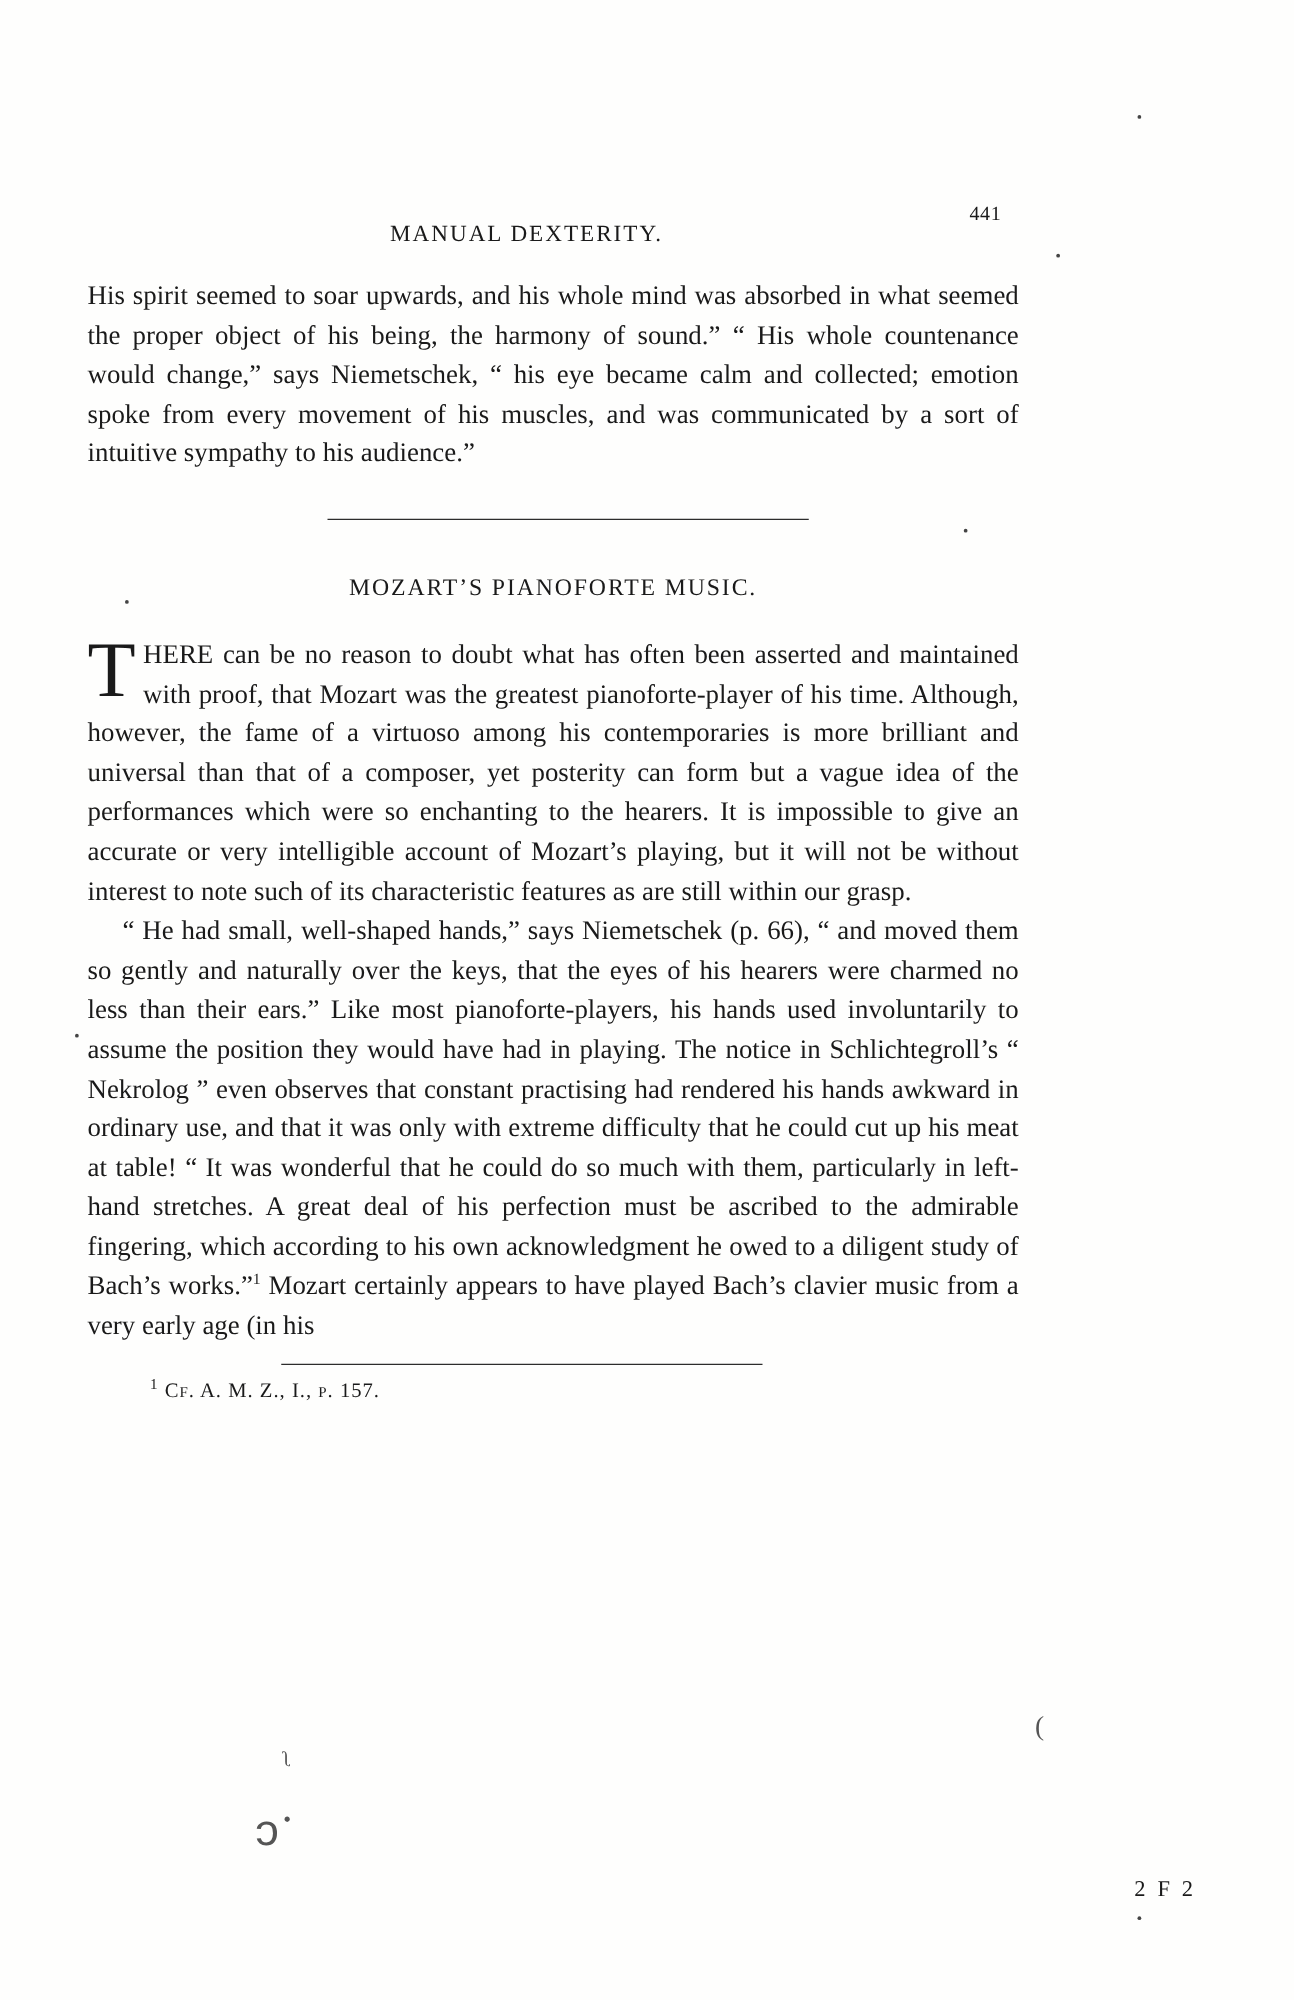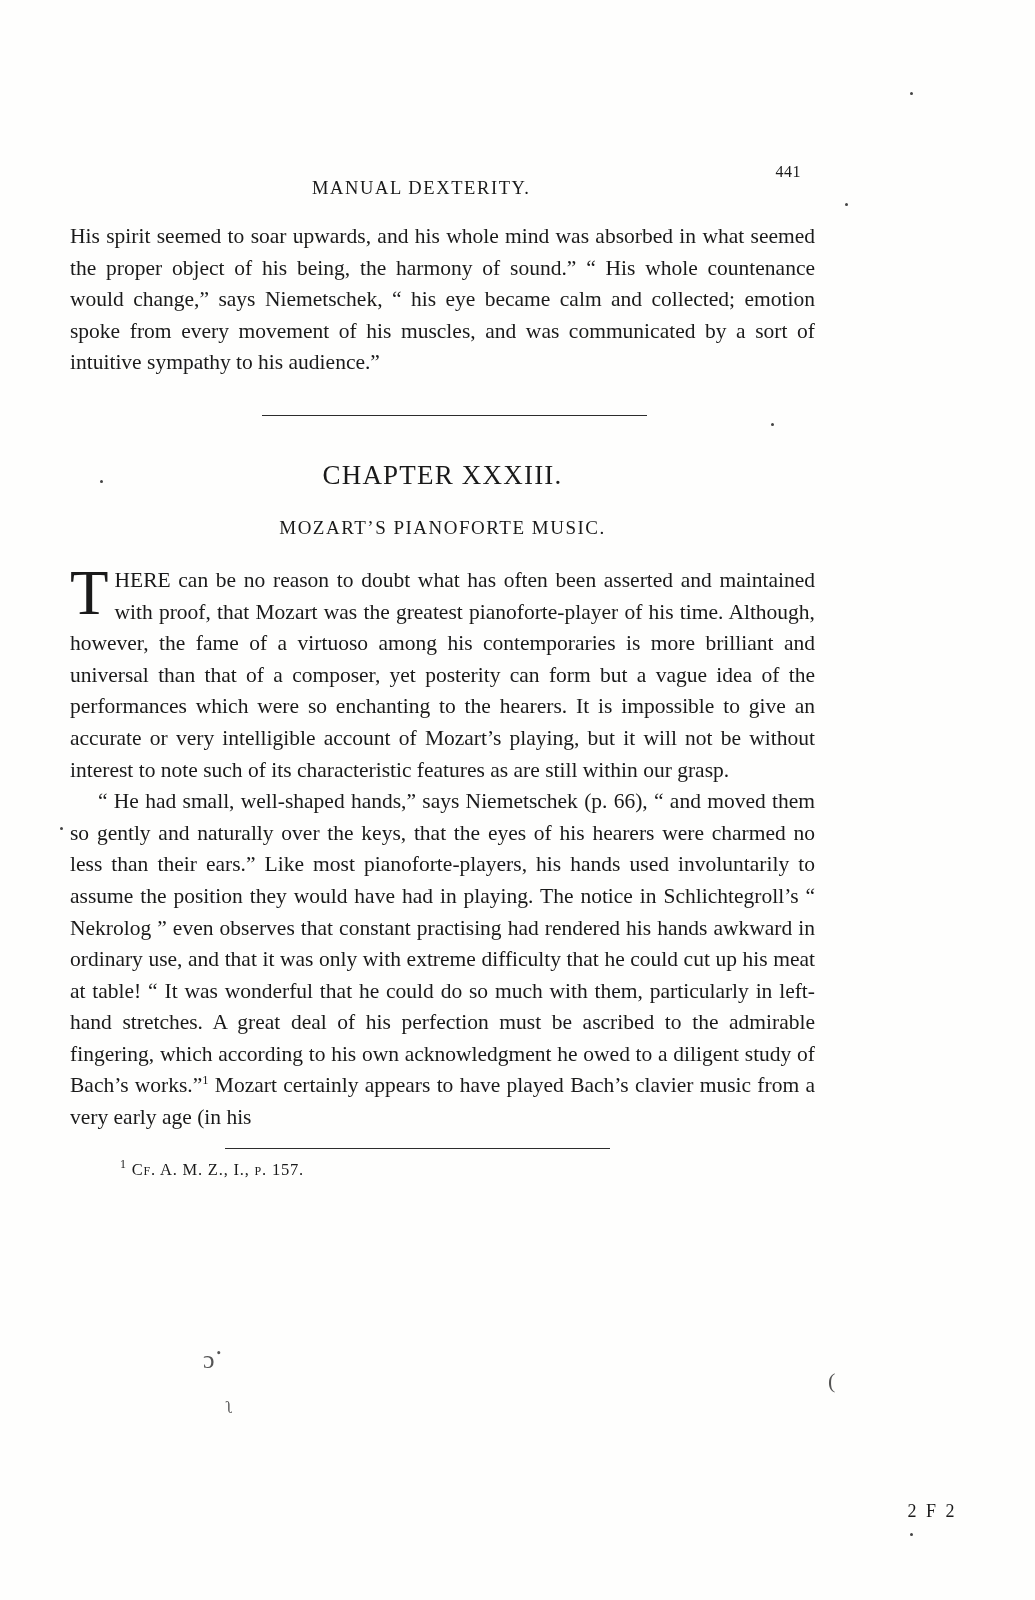--- a/index.html
+++ b/index.html
@@ -147,21 +147,20 @@
 
     <div class="runhead">
       <div class="runhead-title">MANUAL DEXTERITY.</div>
       <div class="runhead-pageno">441</div>
     </div>
 
     <p class="para-opening">His spirit seemed to soar upwards, and his whole mind was absorbed in what seemed the proper object of his being, the harmony of sound.” “ His whole countenance would change,” says Niemetschek, “ his eye became calm and collected; emotion spoke from every movement of his muscles, and was communicated by a sort of intuitive sympathy to his audience.”</p>
 
     <div class="rule"></div>
 
-    <div class="chapter-title">CHAPTER XXXIII.</div>
     <div class="chapter-subtitle">MOZART’S PIANOFORTE MUSIC.</div>
 
     <p class="dropcap-para">
       <span class="dropcap">T</span><span>HERE can be no reason to doubt what has often been asserted and maintained with proof, that Mozart was the greatest pianoforte-player of his time. Although, however, the fame of a virtuoso among his contemporaries is more brilliant and universal than that of a composer, yet posterity can form but a vague idea of the performances which were so enchanting to the hearers. It is impossible to give an accurate or very intelligible account of Mozart’s playing, but it will not be without interest to note such of its characteristic features as are still within our grasp.</span>
     </p>
 
     <p class="indent">
       <span>“ He had small, well-shaped hands,” says Niemetschek (p. 66), “ and moved them so gently and naturally over the keys, that the eyes of his hearers were charmed no less than their ears.” Like most pianoforte-players, his hands used involuntarily to assume the position they would have had in playing. The notice in Schlichtegroll’s “ Nekrolog ” even observes that constant practising had rendered his hands awkward in ordinary use, and that it was only with extreme difficulty that he could cut up his meat at table! “ It was wonderful that he could do so much with them, particularly in left-hand stretches. A great deal of his perfection must be ascribed to the admirable fingering, which according to his own acknowledgment he owed to a diligent study of Bach’s works.”</span><sup class="fn">1</sup><span> Mozart certainly appears to have played Bach’s clavier music from a very early age (in his</span>
     </p>
 
@@ -176,17 +175,17 @@
 
   <div class="signature">2 F 2</div>
 
   <span class="marginal-dot" style="left: 910px; top: 92px;"></span>
   <span class="marginal-dot" style="left: 845px; top: 203px;"></span>
   <span class="marginal-dot" style="left: 100px; top: 480px;"></span>
   <span class="marginal-dot" style="left: 771px; top: 423px;"></span>
   <span class="marginal-dot" style="left: 60px; top: 827px;"></span>
   <span class="marginal-dot" style="left: 910px; top: 1533px;"></span>
 
-  <span class="stray-mark" style="left: 203px; top: 1340px; font-size: 26px;">ɔॱ</span>
+  <span class="stray-mark" style="left: 203px; top: 1439px; font-size: 35px; font-family: Liberation Mono, monospace;">ɔॱ</span>
   <span class="stray-mark" style="left: 226px; top: 1398px; font-size: 17px;">ʅ</span>
   <span class="stray-mark" style="left: 828px; top: 1368px; font-size: 22px;">(</span>
 
 </div>
 
 </body></html>

